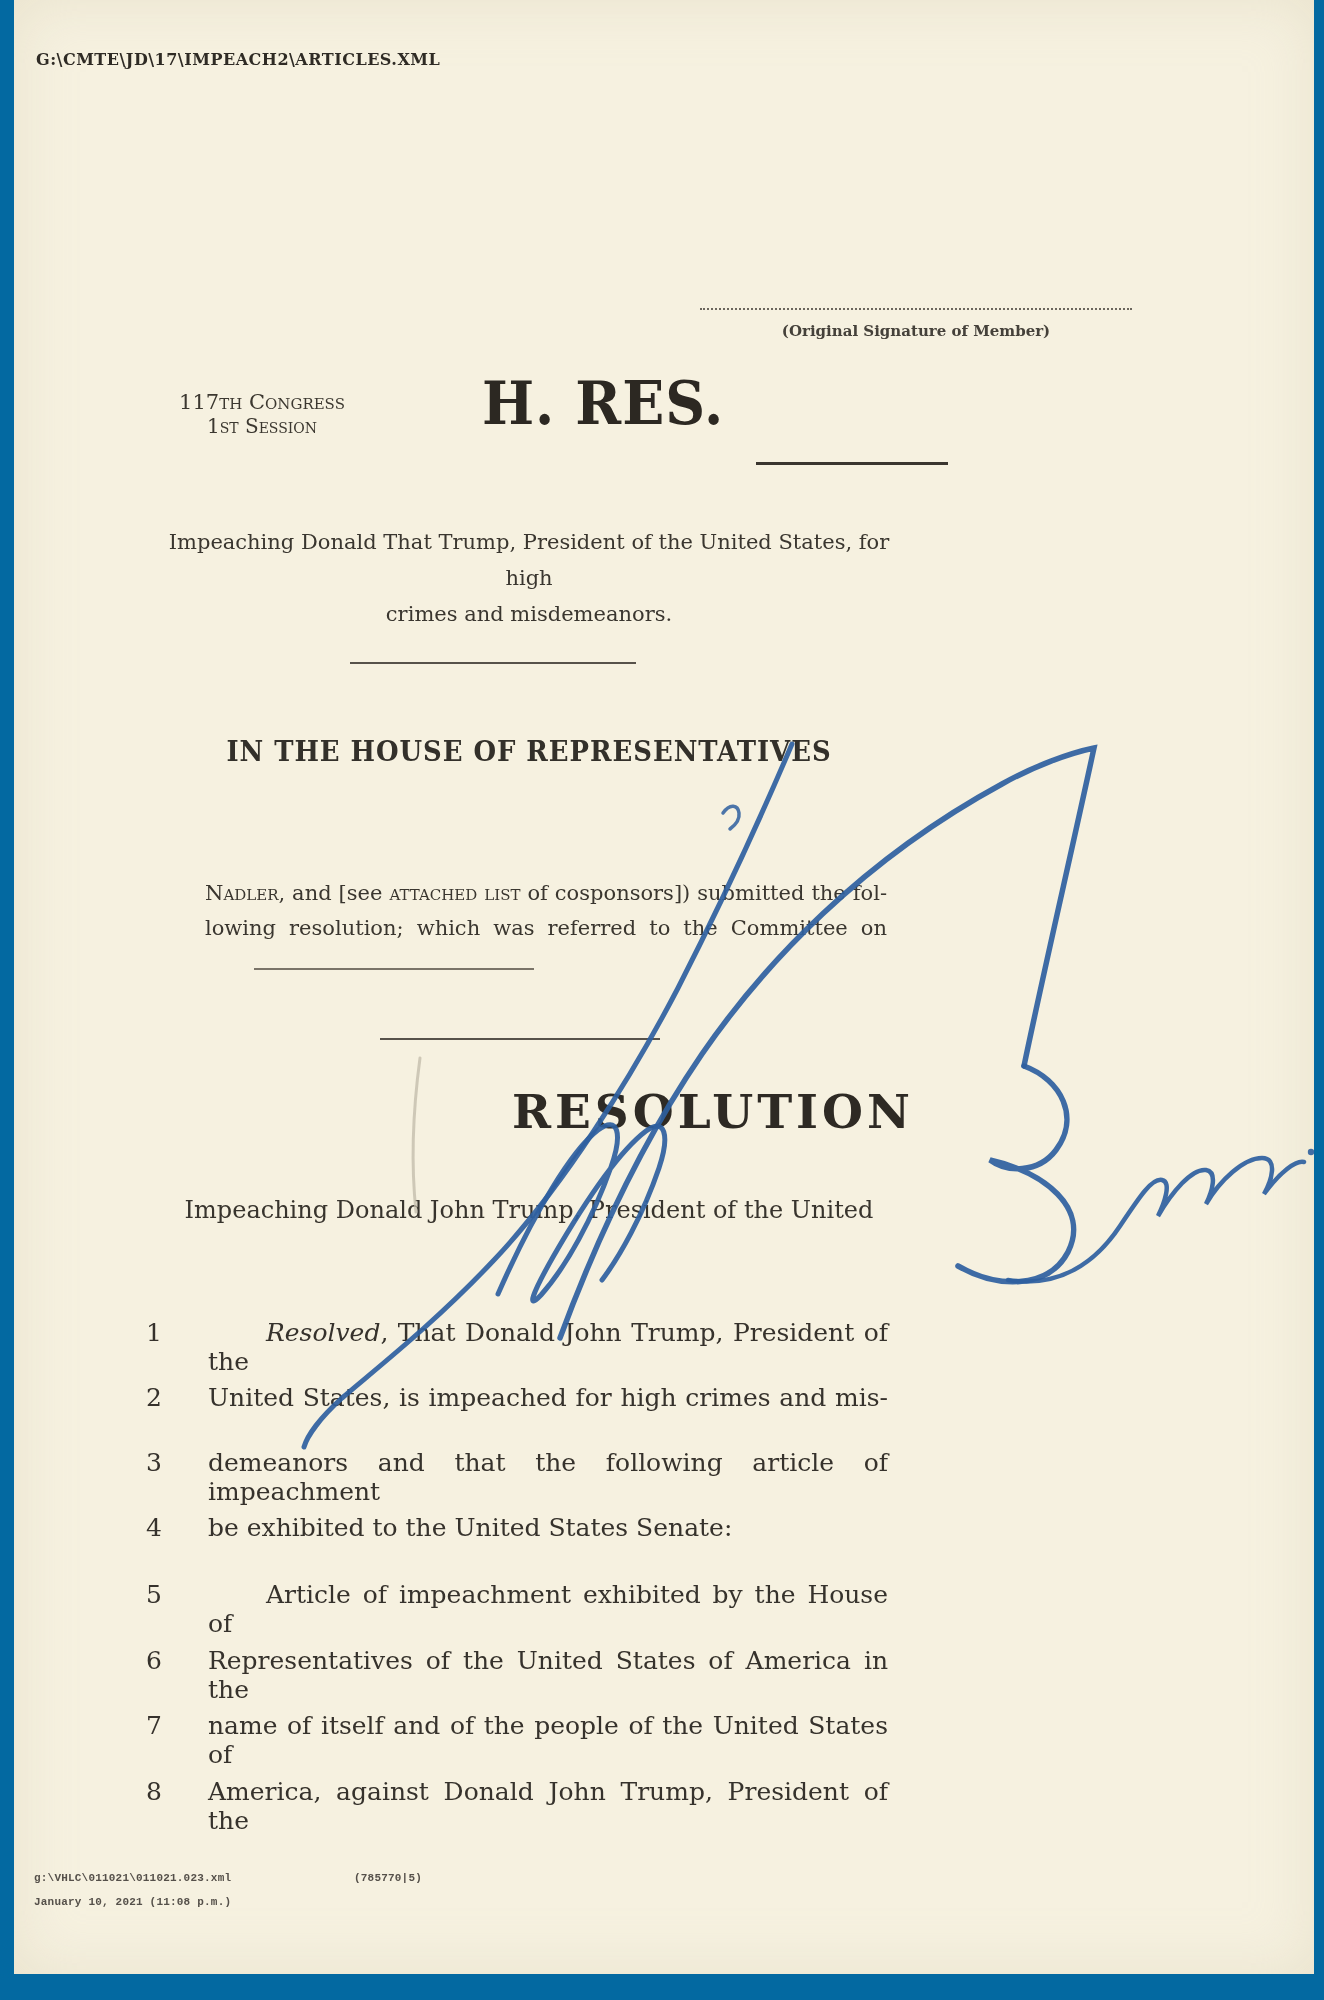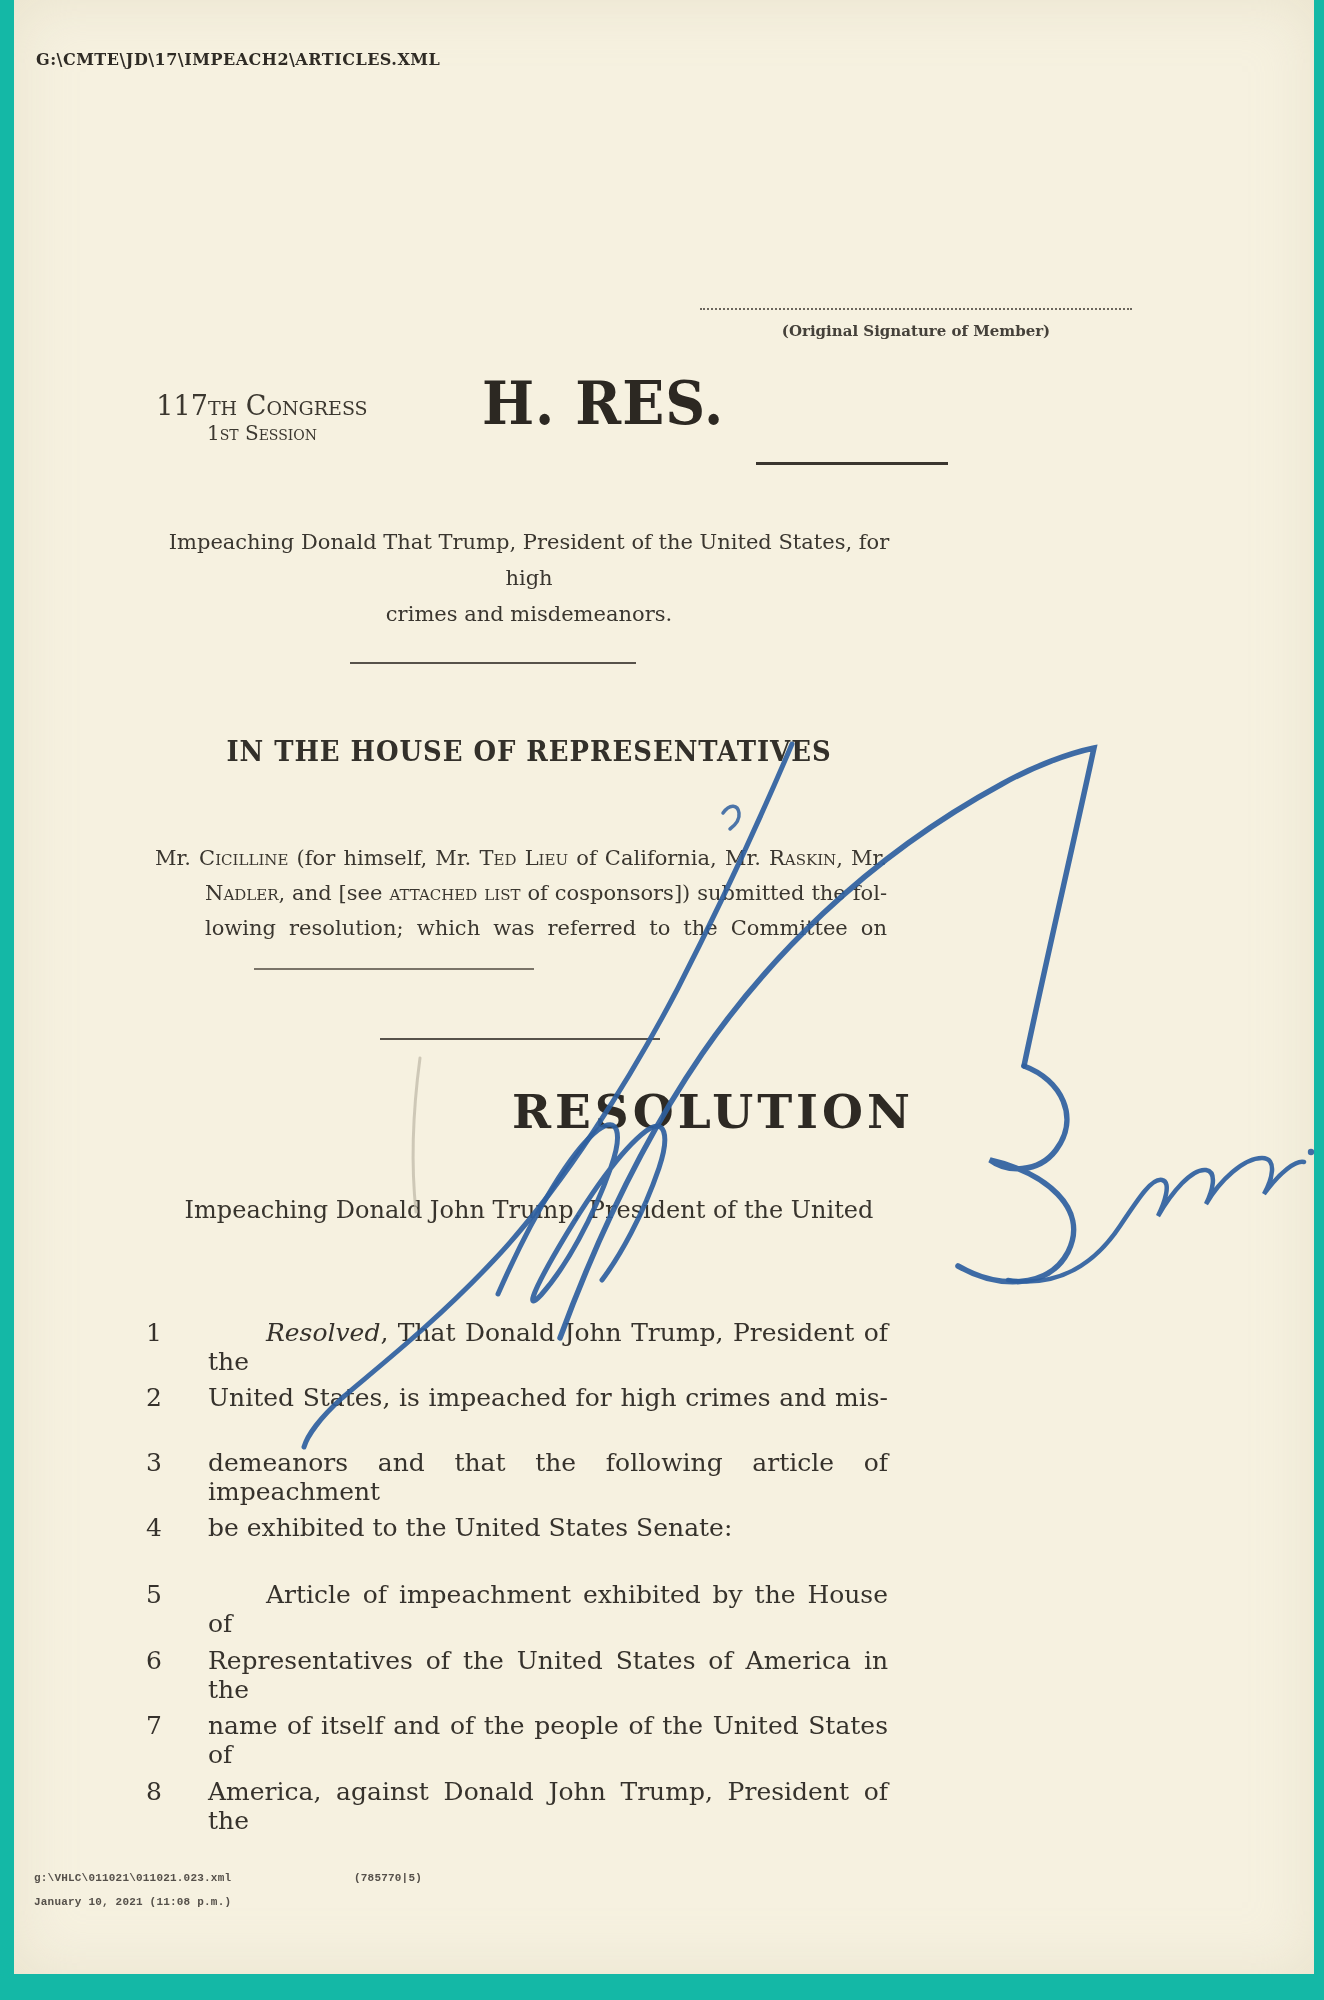--- a/index.html
+++ b/index.html
@@ -1,30 +1,30 @@
 <!DOCTYPE html>
 <html><head>
 <meta charset="utf-8">
 <style>
   html,body{margin:0;padding:0;background:#ffffff;}
-  #stage{position:relative;width:1324px;height:2000px;background:#14b8a6;overflow:hidden;
+  #stage{position:relative;width:1324px;height:2000px;background:#0369a1;overflow:hidden;
          font-family:"DejaVu Serif","Liberation Serif",serif;}
   .page{position:absolute;left:14px;top:0;right:10px;bottom:26px;background:#f6f1e0;
         box-shadow:inset 0 0 60px rgba(210,200,170,.35);}
   .abs{position:absolute;}
   .sc{font-variant:small-caps;}
   .it{font-style:italic;}
 
   .top-path{left:22px;top:50px;font-size:16px;font-weight:bold;letter-spacing:.5px;color:#2f2b25;}
 
   .dotline{left:686px;top:308px;width:432px;border-top:2px dotted #6b665d;}
   .dotcap{left:686px;top:322px;width:432px;text-align:center;font-size:15px;font-weight:bold;color:#45413a;}
 
   .congress{left:140px;top:390px;width:216px;text-align:center;color:#3c3830;}
-  .congress .l1{font-size:27px;}
+  .congress .l1{font-size:21px;}
   .congress .l2{font-size:20px;}
 
   .hres{left:468px;top:368px;font-size:60px;font-weight:bold;color:#2c2822;
         transform:scaleX(.92);transform-origin:left top;letter-spacing:1px;white-space:nowrap;}
   .hres-blank{left:742px;top:448px;width:192px;border-bottom:3px solid #3a362f;height:14px;}
 
   .preamble{left:130px;top:524px;width:770px;text-align:center;font-size:21px;line-height:36px;color:#3a362f;}
 
   .rule{border-top:2px solid #57524a;}
   .rule-1{left:336px;top:662px;width:286px;}
@@ -80,21 +80,20 @@
 
     <div class="abs preamble">
       <div>Impeaching Donald That Trump, President of the United States, for high</div>
       <div>crimes and misdemeanors.</div>
     </div>
 
     <div class="abs rule rule-1"></div>
 
     <div class="abs house-head">IN THE HOUSE OF REPRESENTATIVES</div>
 
-    <div class="abs sline sline1"><span>Mr. </span><span class="sc">Cicilline</span><span> (for himself, Mr. </span><span class="sc">Ted Lieu</span><span> of California, Mr. </span><span class="sc">Raskin</span><span>, Mr.</span></div>
     <div class="abs sline sline2"><span class="sc">Nadler</span><span>, and [see </span><span class="sc">attached list</span><span> of cosponsors]) submitted the fol-</span></div>
     <div class="abs sline sline3">lowing resolution; which was referred to the Committee on</div>
 
     <div class="abs rule rule-committee"></div>
     <div class="abs rule rule-sep"></div>
 
     <div class="abs res-title">RESOLUTION</div>
     <div class="abs res-pre res-pre1">Impeaching Donald John Trump, President of the United</div>
 
     <div class="abs bodyrow" style="top:1318px">

